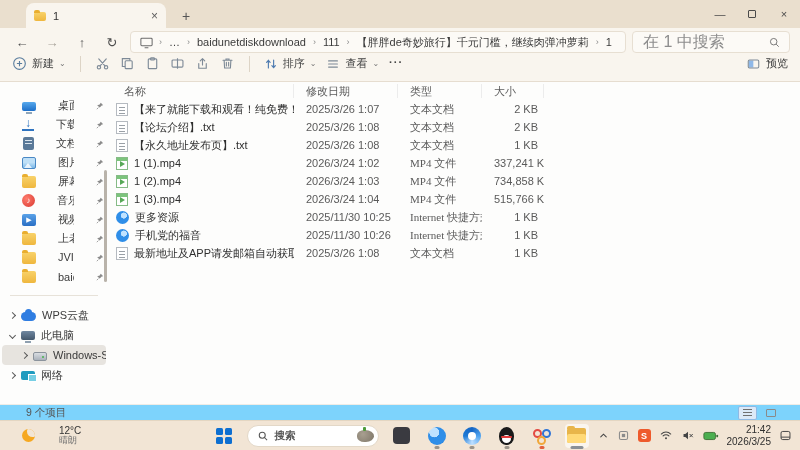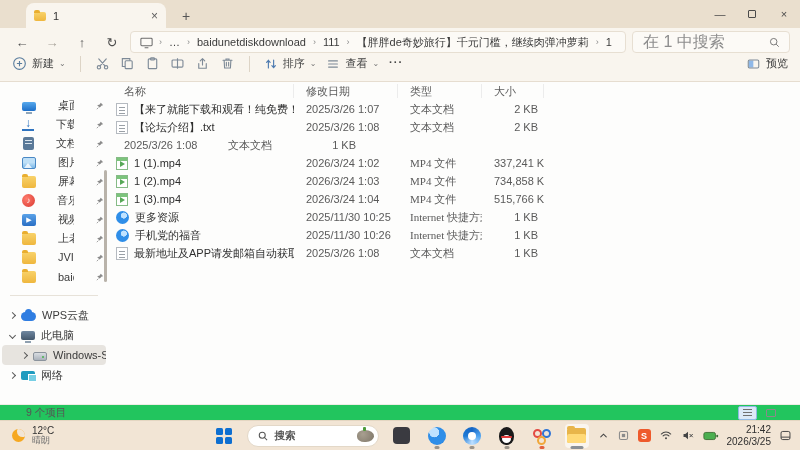--- a/index.html
+++ b/index.html
@@ -60,30 +60,30 @@
   .col-date{width:104px;flex:none;}
   .col-type{width:84px;flex:none;font-family:Liberation Serif, serif;}
   .col-size{width:62px;flex:none;}
   .frow{display:flex;height:18px;align-items:center;}
   .frow .cell{padding-left:12px;white-space:nowrap;overflow:hidden;}
   .cell-name{display:flex;align-items:center;gap:6px;padding-left:4px!important;color:#2f2f2f;}
   .cell-date,.cell-type{color:#5a5a5a;}
   .cell-size{text-align:right;padding-right:6px;color:#5a5a5a;}
   
   .statusbar{height:16px;border-top:1px solid #efece6;display:flex;align-items:center;
-       padding:0 20px 0 26px;font-size:10.5px;color:#555;background:#22c55e;}
+       padding:0 20px 0 26px;font-size:10.5px;color:#555;background:#7dd3fc;}
   .sb-right{margin-left:auto;display:flex;gap:4px;align-items:center;}
   .sb-view{width:19px;height:14px;display:flex;align-items:center;justify-content:center;border-radius:2px;}
   .sb-view.active{background:#dcE9f7;border:1px solid #8fb9e4;}
   .lines3{width:9px;height:7px;border-top:1.4px solid #707070;border-bottom:1.4px solid #707070;position:relative;}
   .lines3::after{content:"";position:absolute;left:0;right:0;top:2px;border-top:1.4px solid #707070;}
   .thumb-ic{width:10px;height:8px;border:1.2px solid #8a8a8a;border-radius:1px;}
   
   .taskbar{height:30px;background:#f2e5d5;border-top:1px solid #e4d6c2;display:flex;align-items:center;position:relative;}
-  .weather{position:absolute;left:12px;display:flex;align-items:center;gap:7px;}
+  .weather{position:absolute;left:22px;display:flex;align-items:center;gap:24px;}
   .moon{width:13px;height:13px;border-radius:50%;background:#f6a821;position:relative;overflow:hidden;}
   .moon::after{content:"";position:absolute;width:11px;height:11px;border-radius:50%;background:#f2e5d5;left:5px;top:-3px;}
   .wtxt{line-height:1.1;}
   .wtemp{font-size:10px;color:#333;}
   .wcond{font-size:9px;color:#6f6f6f;}
   .tb-center{margin:0 auto;display:flex;align-items:center;gap:11px;}
   .tile{width:24px;height:24px;display:flex;align-items:center;justify-content:center;position:relative;}
   .rundot::after{content:"";position:absolute;bottom:-1px;left:50%;transform:translateX(-50%);
        width:5px;height:3px;border-radius:2px;background:#9b948a;}
   .rundot.hot::after{background:#e2603c;}
@@ -447,20 +447,24 @@
     <div class="cell cell-name col-name">
       <span class="fic fi-txt"></span>
       <span class="fname">【论坛介绍】.txt</span>
     </div>
     <div class="cell cell-date col-date">2025/3/26 1:08</div>
     <div class="cell cell-type col-type">文本文档</div>
     <div class="cell cell-size col-size">2 KB</div>
   </div>
 
   <div class="frow">
+    <div class="cell cell-name col-name">
+      <span class="fic fi-txt"></span>
+      <span class="fname">【永久地址发布页】.txt</span>
+    </div>
     <div class="cell cell-date col-date">2025/3/26 1:08</div>
     <div class="cell cell-type col-type">文本文档</div>
     <div class="cell cell-size col-size">1 KB</div>
   </div>
 
   <div class="frow">
     <div class="cell cell-name col-name">
       <span class="fic fi-mp4"></span>
       <span class="fname">1 (1).mp4</span>
     </div>

